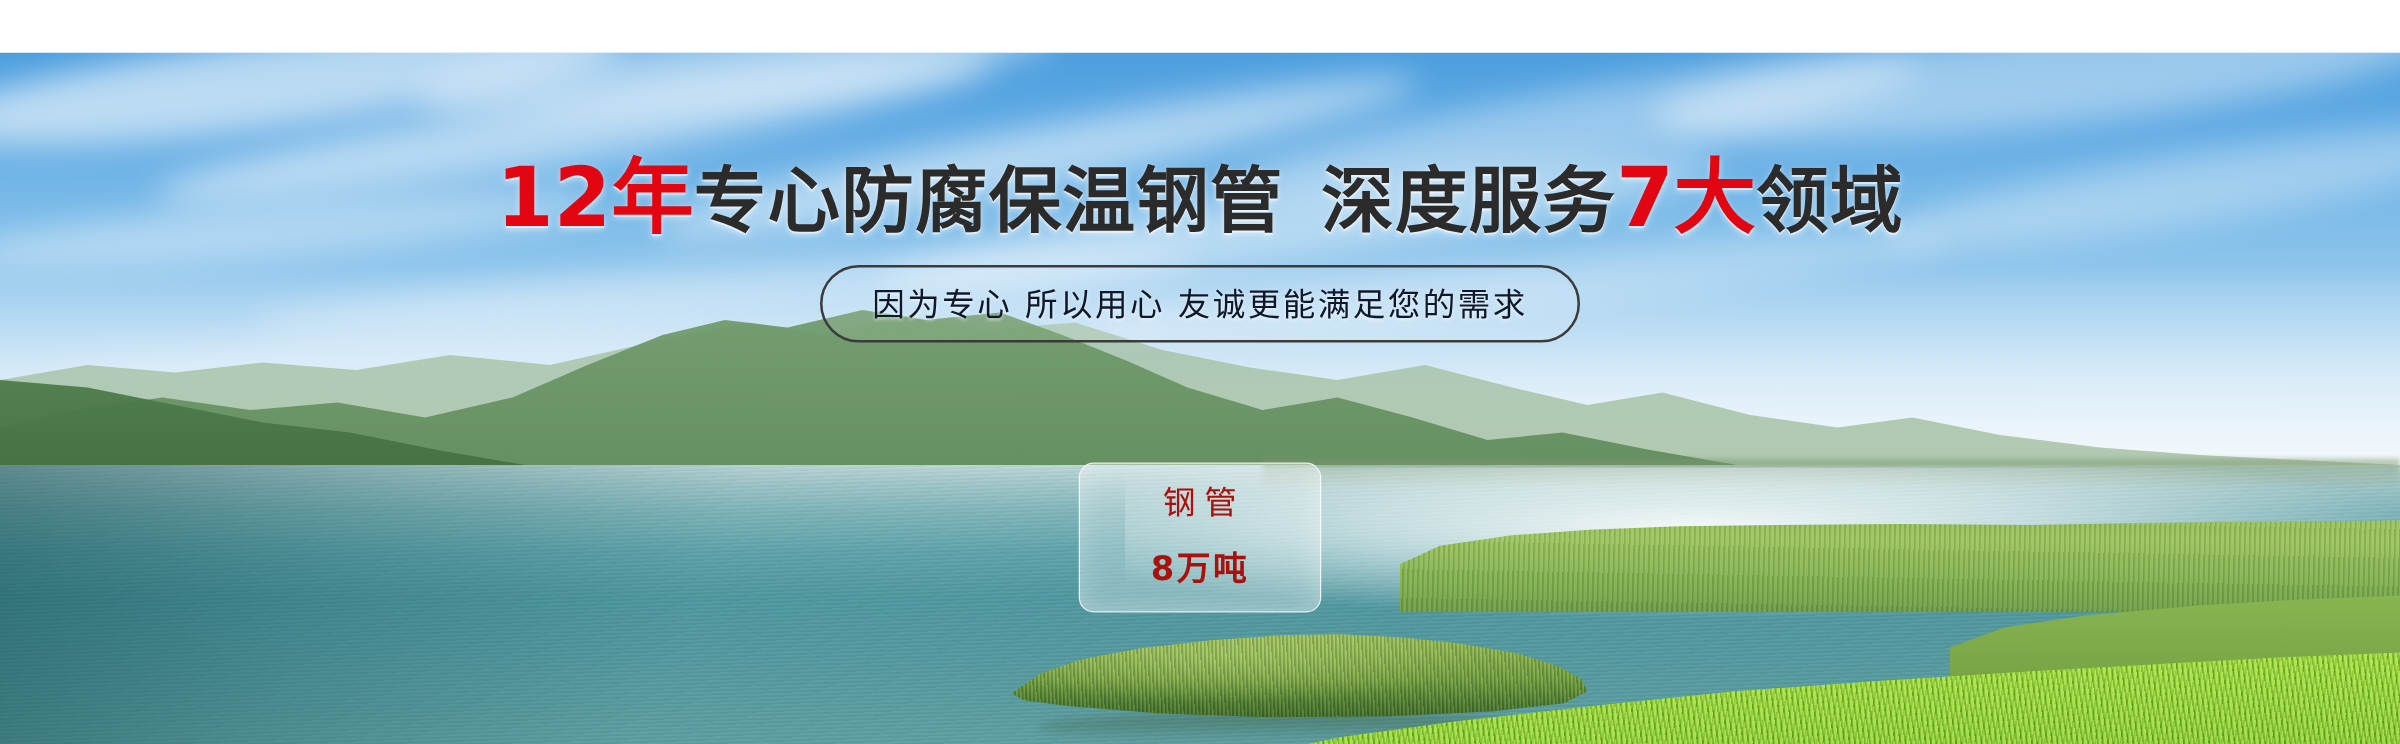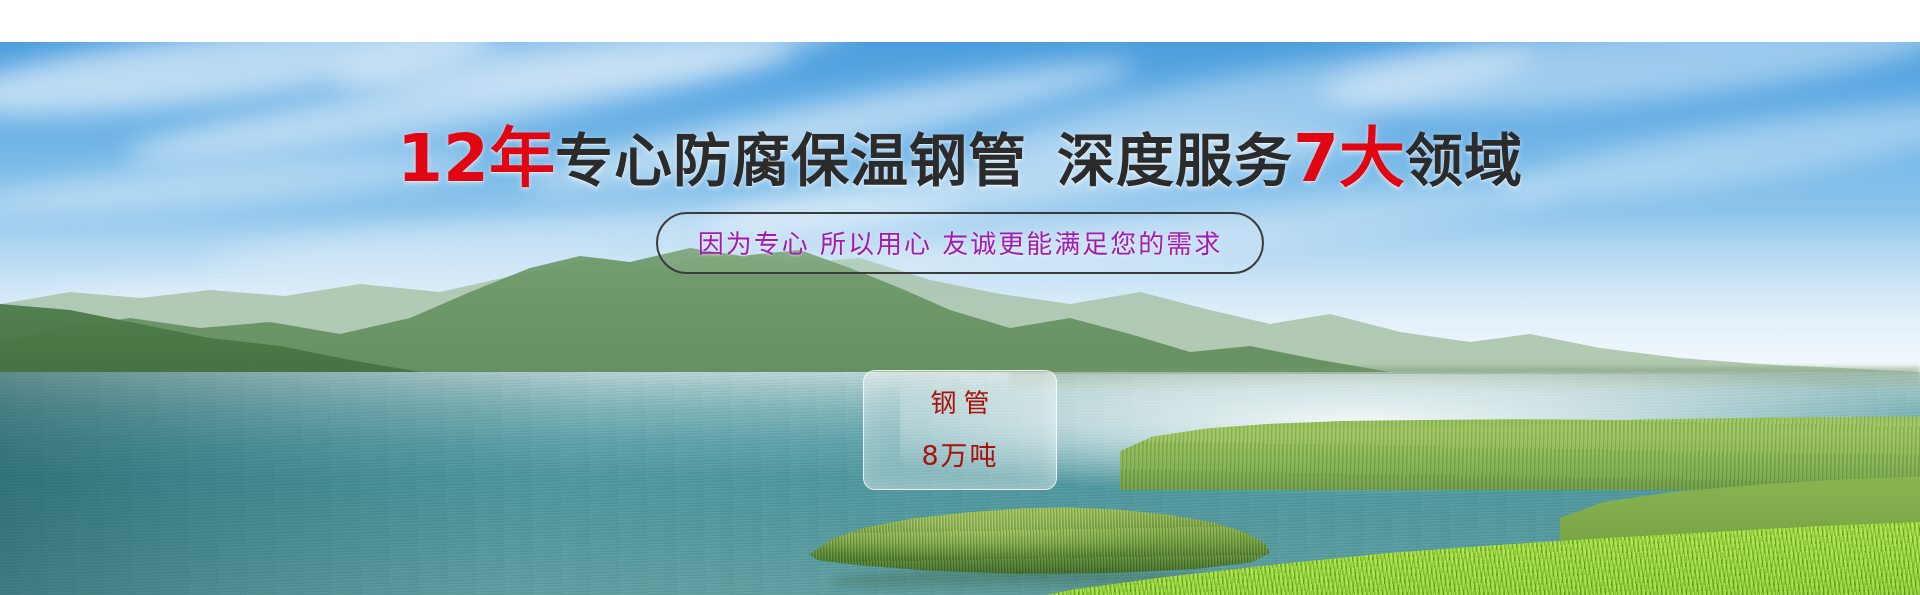--- a/index.html
+++ b/index.html
@@ -176,21 +176,21 @@
   .subtitle-wrap{
     position:absolute;top:170px;left:0;width:100%;
     display:flex;justify-content:center;
   }
   .subtitle{
     border:2px solid #3b3b3b;
     border-radius:32px;
     padding:9px 40px 12px;
     font-family:"DejaVu Sans","Liberation Sans",sans-serif;
     font-size:26px;
-    color:#a21caf;
+    color:#0f172a;
     letter-spacing:2px;
     white-space:nowrap;
     background:rgba(255,255,255,.10);
     text-shadow:0 1px 3px rgba(255,255,255,.6);
   }
 
   .cards{
     position:absolute;top:328px;left:0;width:100%;
     display:flex;justify-content:center;
     gap:24px;
@@ -207,20 +207,21 @@
   }
   .card-title{
     font-family:"DejaVu Sans","Liberation Sans",sans-serif;
     font-size:26px;color:#a9110d;letter-spacing:7px;
     text-indent:7px;line-height:1.25;
   }
   .card-value{
     font-family:"DejaVu Sans","Liberation Sans",sans-serif;
     font-size:27px;color:#a9110d;letter-spacing:2px;
     line-height:1.25;
+    font-weight:bold;
   }
   .card-value sup{font-size:16px;vertical-align:super;letter-spacing:0;}
 </style>
 </head>
 <body>
 
 <div class="banner">
 
   <div class="sky">
     <div class="cloud c1"></div>

